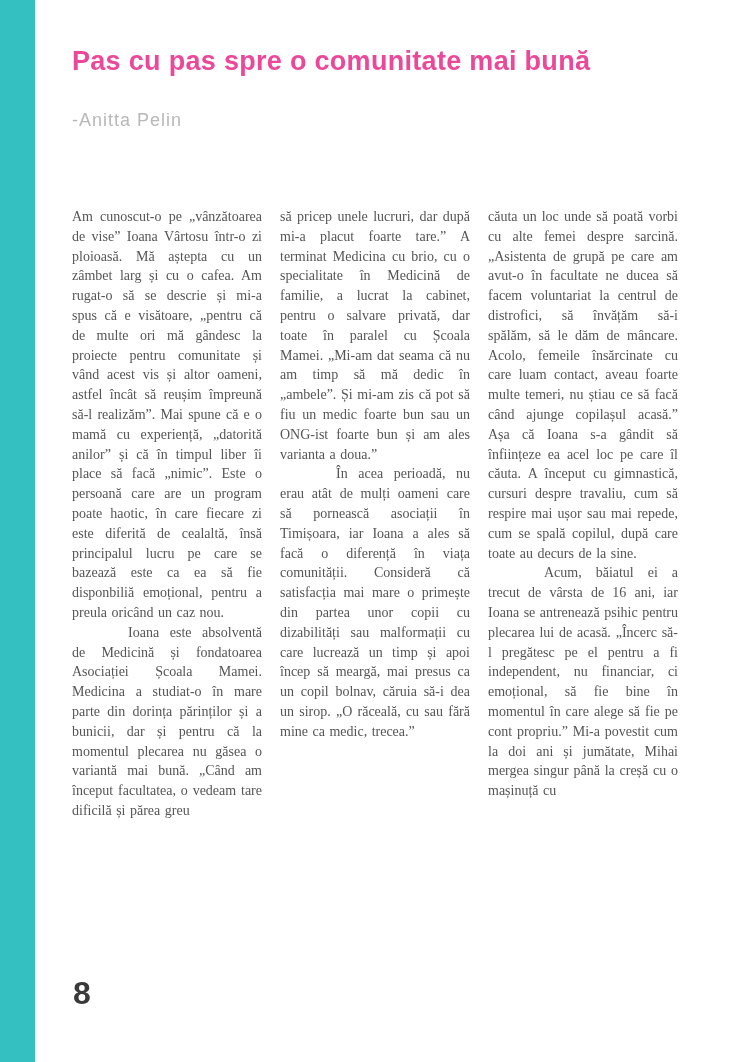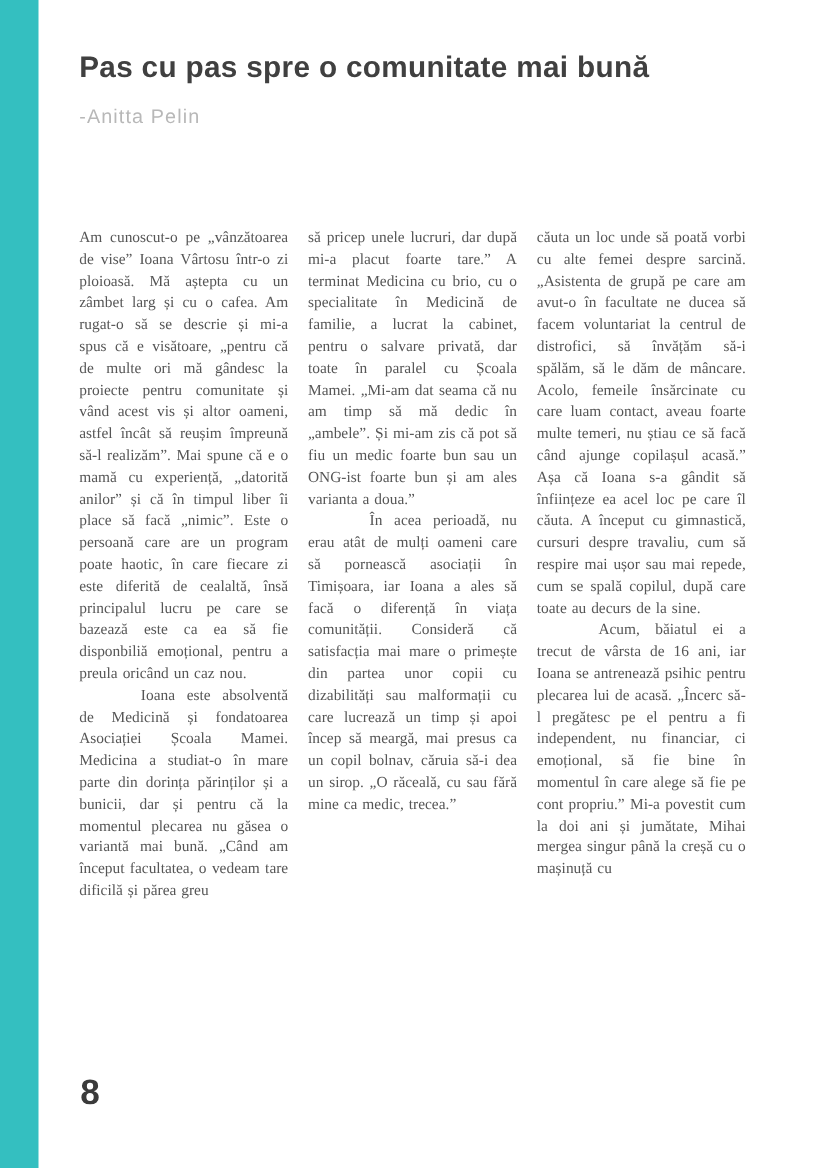--- a/index.html
+++ b/index.html
@@ -27,27 +27,27 @@
     left: 72px;
     top: 44px;
     width: 610px;
   }
   .title {
     margin: 0;
     font-size: 27px;
     line-height: 35px;
     font-weight: 600;
     letter-spacing: 0.3px;
-    color: #404040;
+    color: #ec4899;
   }
   .title-line {
     display: block;
   }
   .author {
-    margin-top: 16px;
+    margin-top: 30px;
     font-size: 18px;
     line-height: 22px;
     font-weight: 400;
     letter-spacing: 1px;
     color: #b8b8b8;
   }
   .columns {
     position: absolute;
     left: 72px;
     top: 207px;

